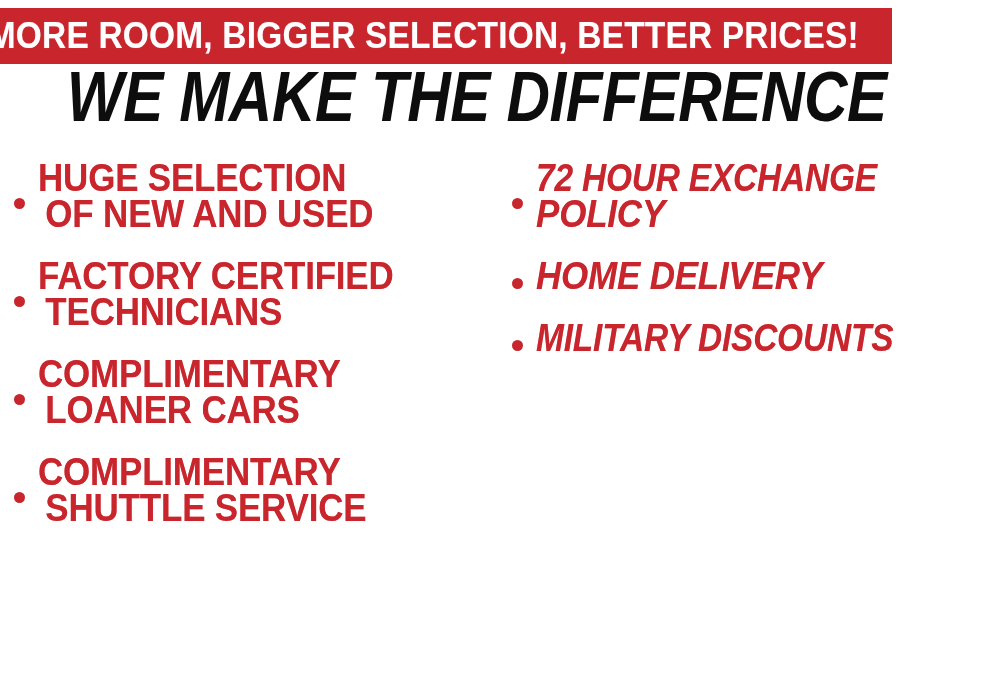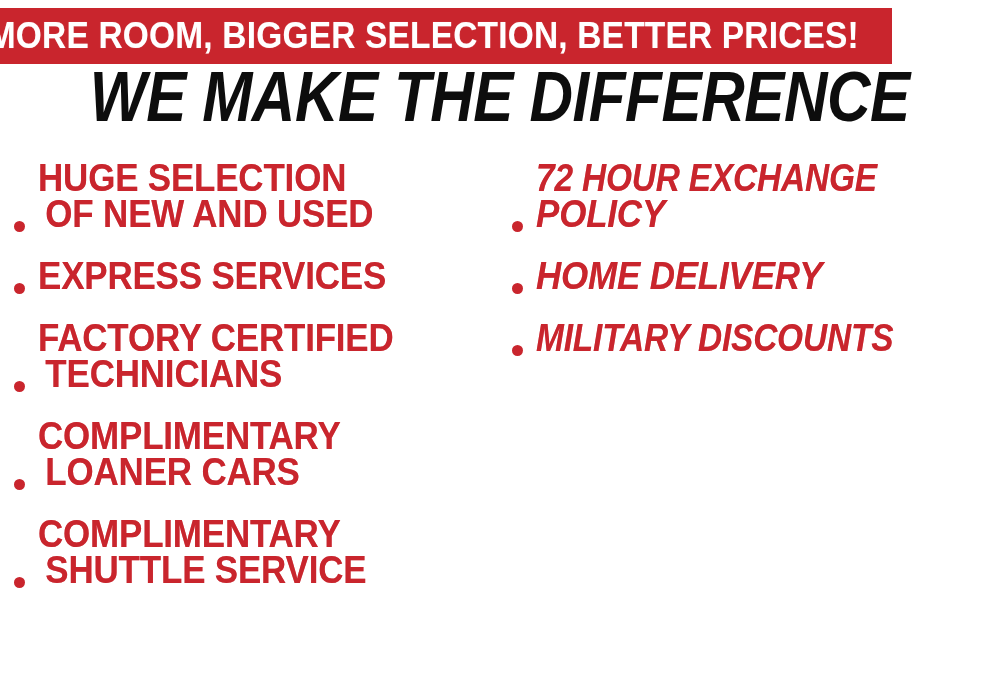--- a/index.html
+++ b/index.html
@@ -39,21 +39,21 @@
     line-height: 1;
     text-shadow: 0 0 1px rgba(255,255,255,0.35);
   }
 
   
   #headline {
     position: absolute;
     left: 0;
     top: 62px;
     width: 1000px;
-    text-align: center;
+    text-align: left;
   }
   #headline-text {
     display: inline-block;
     color: #0d0d0d;
     font-family: "Liberation Sans Narrow", "Liberation Sans", sans-serif;
     font-weight: bold;
     font-style: italic;
     font-size: 70px;
     line-height: 1.0;
     letter-spacing: -0.5px;
@@ -65,21 +65,21 @@
   
   .bullet-column {
     position: absolute;
     top: 160px;
   }
   #left-column  { left: 14px;  width: 495px; }
   #right-column { left: 512px; width: 488px; font-style: italic; }
 
   .bullet-item {
     display: flex;
-    align-items: flex-end;
+    align-items: center;
     margin-bottom: 26px;
   }
   .bullet-marker {
     flex: 0 0 auto;
     width: 11px;
     height: 11px;
     border-radius: 50%;
     background: #c9252d;
     margin-top: 14px;
     margin-right: 13px;
@@ -119,26 +119,20 @@
 <div id="left-column" class="bullet-column">
 
   <div class="bullet-item">
     <span class="bullet-marker"></span>
     <div class="bullet-lines">
       <div class="bullet-line">HUGE SELECTION</div>
       <div class="bullet-line indent">OF NEW AND USED</div>
     </div>
   </div>
 
-  <div class="bullet-item">
-    <span class="bullet-marker"></span>
-    <div class="bullet-lines">
-      <div class="bullet-line">EXPRESS SERVICES</div>
-    </div>
-  </div>
 
   <div class="bullet-item">
     <span class="bullet-marker"></span>
     <div class="bullet-lines">
       <div class="bullet-line">FACTORY CERTIFIED</div>
       <div class="bullet-line indent">TECHNICIANS</div>
     </div>
   </div>
 
   <div class="bullet-item">

